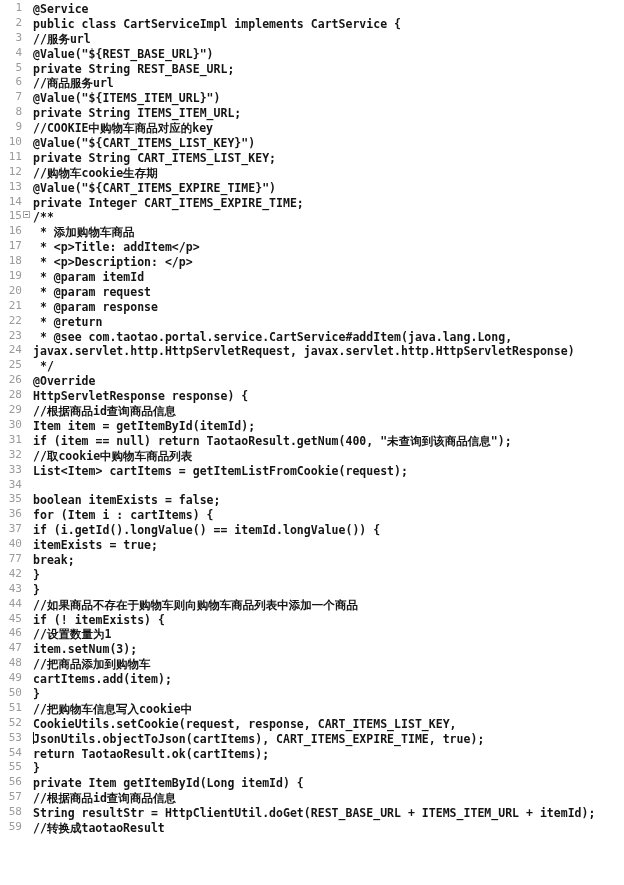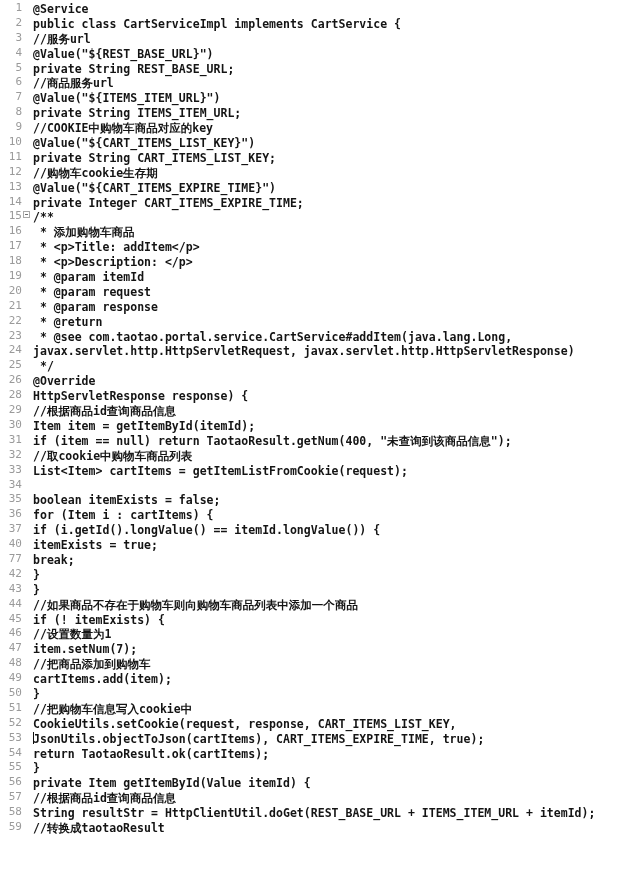--- a/index.html
+++ b/index.html
@@ -127,26 +127,26 @@
     <div class="code-line"><span class="gutter-number">35</span><span class="code-text">boolean itemExists = false;</span></div>
     <div class="code-line"><span class="gutter-number">36</span><span class="code-text">for (Item i : cartItems) {</span></div>
     <div class="code-line"><span class="gutter-number">37</span><span class="code-text">if (i.getId().longValue() == itemId.longValue()) {</span></div>
     <div class="code-line"><span class="gutter-number">40</span><span class="code-text">itemExists = true;</span></div>
     <div class="code-line"><span class="gutter-number">77</span><span class="code-text">break;</span></div>
     <div class="code-line"><span class="gutter-number">42</span><span class="code-text">}</span></div>
     <div class="code-line"><span class="gutter-number">43</span><span class="code-text">}</span></div>
     <div class="code-line"><span class="gutter-number">44</span><span class="code-text">//如果商品不存在于购物车则向购物车商品列表中添加一个商品</span></div>
     <div class="code-line"><span class="gutter-number">45</span><span class="code-text">if (! itemExists) {</span></div>
     <div class="code-line"><span class="gutter-number">46</span><span class="code-text">//设置数量为1</span></div>
-    <div class="code-line"><span class="gutter-number">47</span><span class="code-text">item.setNum(7);</span></div>
+    <div class="code-line"><span class="gutter-number">47</span><span class="code-text">item.setNum(3);</span></div>
     <div class="code-line"><span class="gutter-number">48</span><span class="code-text">//把商品添加到购物车</span></div>
     <div class="code-line"><span class="gutter-number">49</span><span class="code-text">cartItems.add(item);</span></div>
     <div class="code-line"><span class="gutter-number">50</span><span class="code-text">}</span></div>
     <div class="code-line"><span class="gutter-number">51</span><span class="code-text">//把购物车信息写入cookie中</span></div>
     <div class="code-line"><span class="gutter-number">52</span><span class="code-text">CookieUtils.setCookie(request, response, CART_ITEMS_LIST_KEY,</span></div>
     <div class="code-line"><span class="gutter-number">53</span><span class="caret"></span><span class="code-text">JsonUtils.objectToJson(cartItems), CART_ITEMS_EXPIRE_TIME, true);</span></div>
     <div class="code-line"><span class="gutter-number">54</span><span class="code-text">return TaotaoResult.ok(cartItems);</span></div>
     <div class="code-line"><span class="gutter-number">55</span><span class="code-text">}</span></div>
-    <div class="code-line"><span class="gutter-number">56</span><span class="code-text">private Item getItemById(Value itemId) {</span></div>
+    <div class="code-line"><span class="gutter-number">56</span><span class="code-text">private Item getItemById(Long itemId) {</span></div>
     <div class="code-line"><span class="gutter-number">57</span><span class="code-text">//根据商品id查询商品信息</span></div>
     <div class="code-line"><span class="gutter-number">58</span><span class="code-text">String resultStr = HttpClientUtil.doGet(REST_BASE_URL + ITEMS_ITEM_URL + itemId);</span></div>
     <div class="code-line"><span class="gutter-number">59</span><span class="code-text">//转换成taotaoResult</span></div>
   </div>
 
 </body></html>

